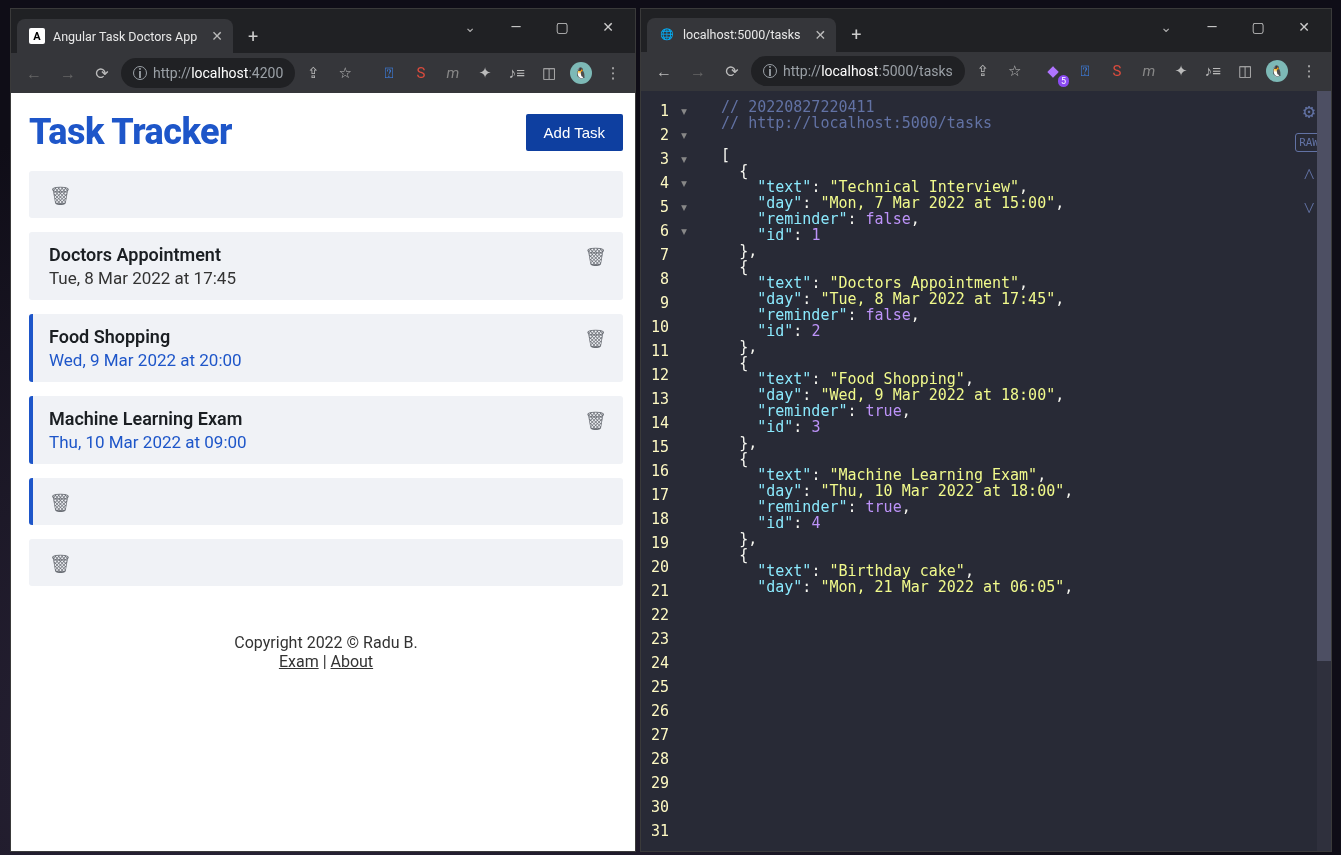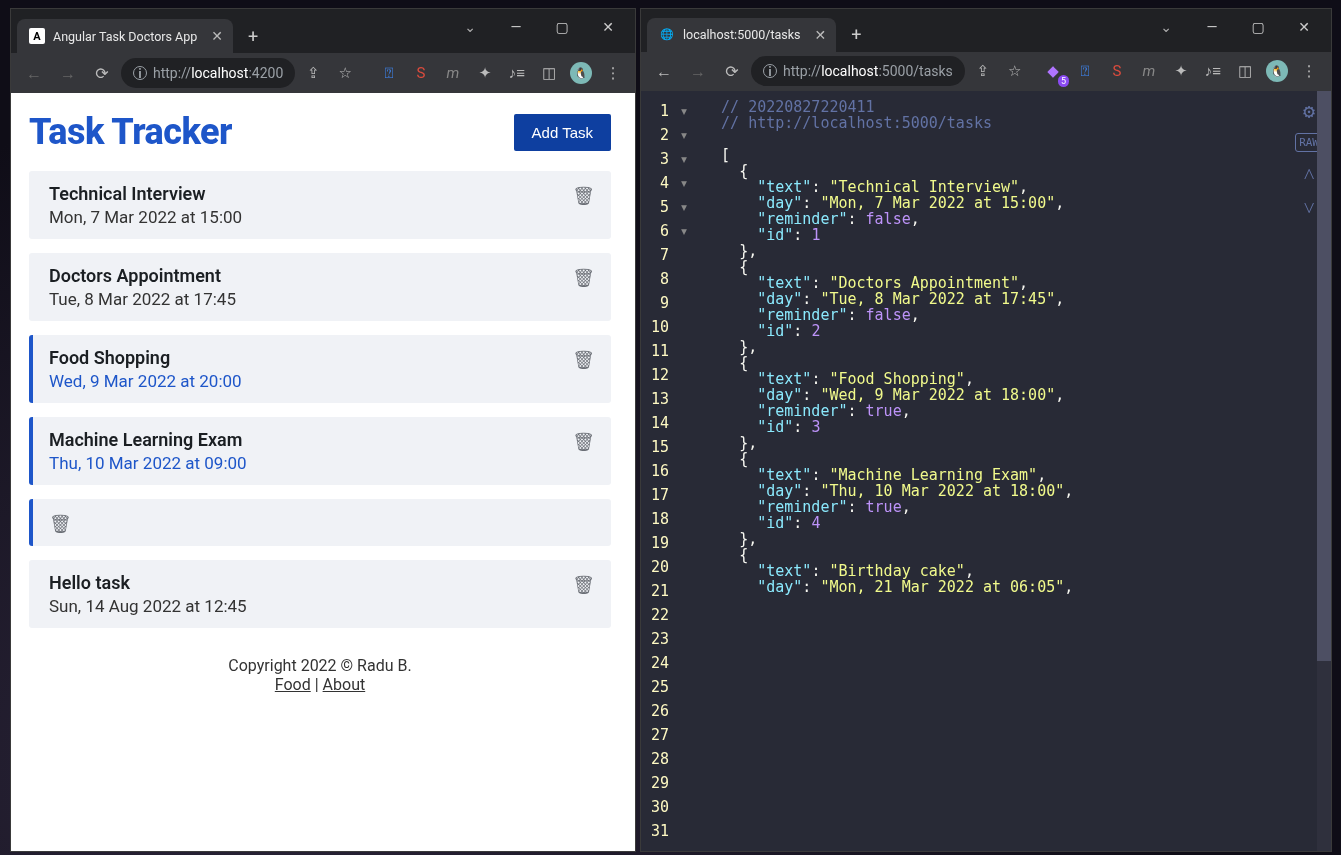--- a/index.html
+++ b/index.html
@@ -100,41 +100,41 @@
     border-radius:6px;padding:0 3px;line-height:12px;
   }
   .avatar {
     width:22px;height:22px;border-radius:50%;background:#7db9b6;display:flex;align-items:center;justify-content:center;font-size:11px;
   }
 
   
   .app-surface {
     flex:1; background:#fff; overflow:auto;
   }
-  .app-inner { padding: 18px 24px 30px 18px; }
+  .app-inner { padding: 18px 12px 30px 18px; }
   .app-header {
     display:flex; justify-content:space-between; align-items:center; margin-bottom:18px;
   }
   .app-title {
     color:#1e56c9; font-size:36px; font-weight:800; letter-spacing:-0.5px;
   }
   .add-task-btn {
     background:#0e3fa0; color:#fff; border:none; padding:10px 18px; font-size:15px; border-radius:2px; cursor:pointer; font-weight:500;
   }
   .task-card {
     background:#f0f2f6; border-radius:3px; padding:12px 16px; margin-bottom:14px;
     display:flex; justify-content:space-between; align-items:flex-start;
     border-left:4px solid transparent;
   }
   .task-card.reminder { border-left-color:#1e56c9; }
   .task-card .t-text { font-size:18px; font-weight:600; color:#1b1f23; }
   .task-card .t-day { font-size:17px; margin-top:3px; color:#333; }
   .task-card.reminder .t-day { color:#1e56c9; }
   .trash { color:#6b6f76; font-size:18px; cursor:pointer; padding-top:2px;}
-  .app-footer { text-align:center; color:#333; font-size:16px; margin-top:28px; }
+  .app-footer { text-align:center; color:#333; font-size:16px; margin-top:47px; }
   .app-footer a { color:#333; text-decoration:underline; }
 
   
   .json-surface {
     flex:1; background:#282a36; position:relative; display:flex; font-family: "Consolas","Menlo",monospace; font-size:15px;
   }
   .gutter {
     background:#282a36; color:#fef9c3; text-align:right; padding:8px 6px 8px 10px; user-select:none; line-height:24px;
     border-right:none; width:34px;
   }
@@ -208,24 +208,20 @@
   </div>
 
   <div class="app-surface">
     <div class="app-inner">
       <div class="app-header">
         <div class="app-title">Task Tracker</div>
         <button class="add-task-btn">Add Task</button>
       </div>
       <div id="task-list">
           <div class="task-card">
-            <div>
-              <div class="t-text">Technical Interview</div>
-              <div class="t-day">Mon, 7 Mar 2022 at 15:00</div>
-            </div>
             <div class="trash">🗑</div>
           </div>
           <div class="task-card">
             <div>
               <div class="t-text">Doctors Appointment</div>
               <div class="t-day">Tue, 8 Mar 2022 at 17:45</div>
             </div>
             <div class="trash">🗑</div>
           </div>
           <div class="task-card reminder">
@@ -239,31 +235,27 @@
             <div>
               <div class="t-text">Machine Learning Exam</div>
               <div class="t-day">Thu, 10 Mar 2022 at 09:00</div>
             </div>
             <div class="trash">🗑</div>
           </div>
           <div class="task-card reminder">
             <div class="trash">🗑</div>
           </div>
           <div class="task-card">
-            <div>
-              <div class="t-text">Hello task</div>
-              <div class="t-day">Sun, 14 Aug 2022 at 12:45</div>
-            </div>
             <div class="trash">🗑</div>
           </div>
         </div>
       <div class="app-footer">
         <div>Copyright 2022 © Radu B.</div>
         <div>
-          <a href="#">Food</a><span> | </span><a href="#">About</a>
+          <a href="#">Exam</a><span> | </span><a href="#">About</a>
         </div>
       </div>
     </div>
   </div>
 </div>
 
 <div class="window right">
   <div class="tabstrip">
     <div class="tab">
       <span class="favicon" style="background:none;">🌐</span>

